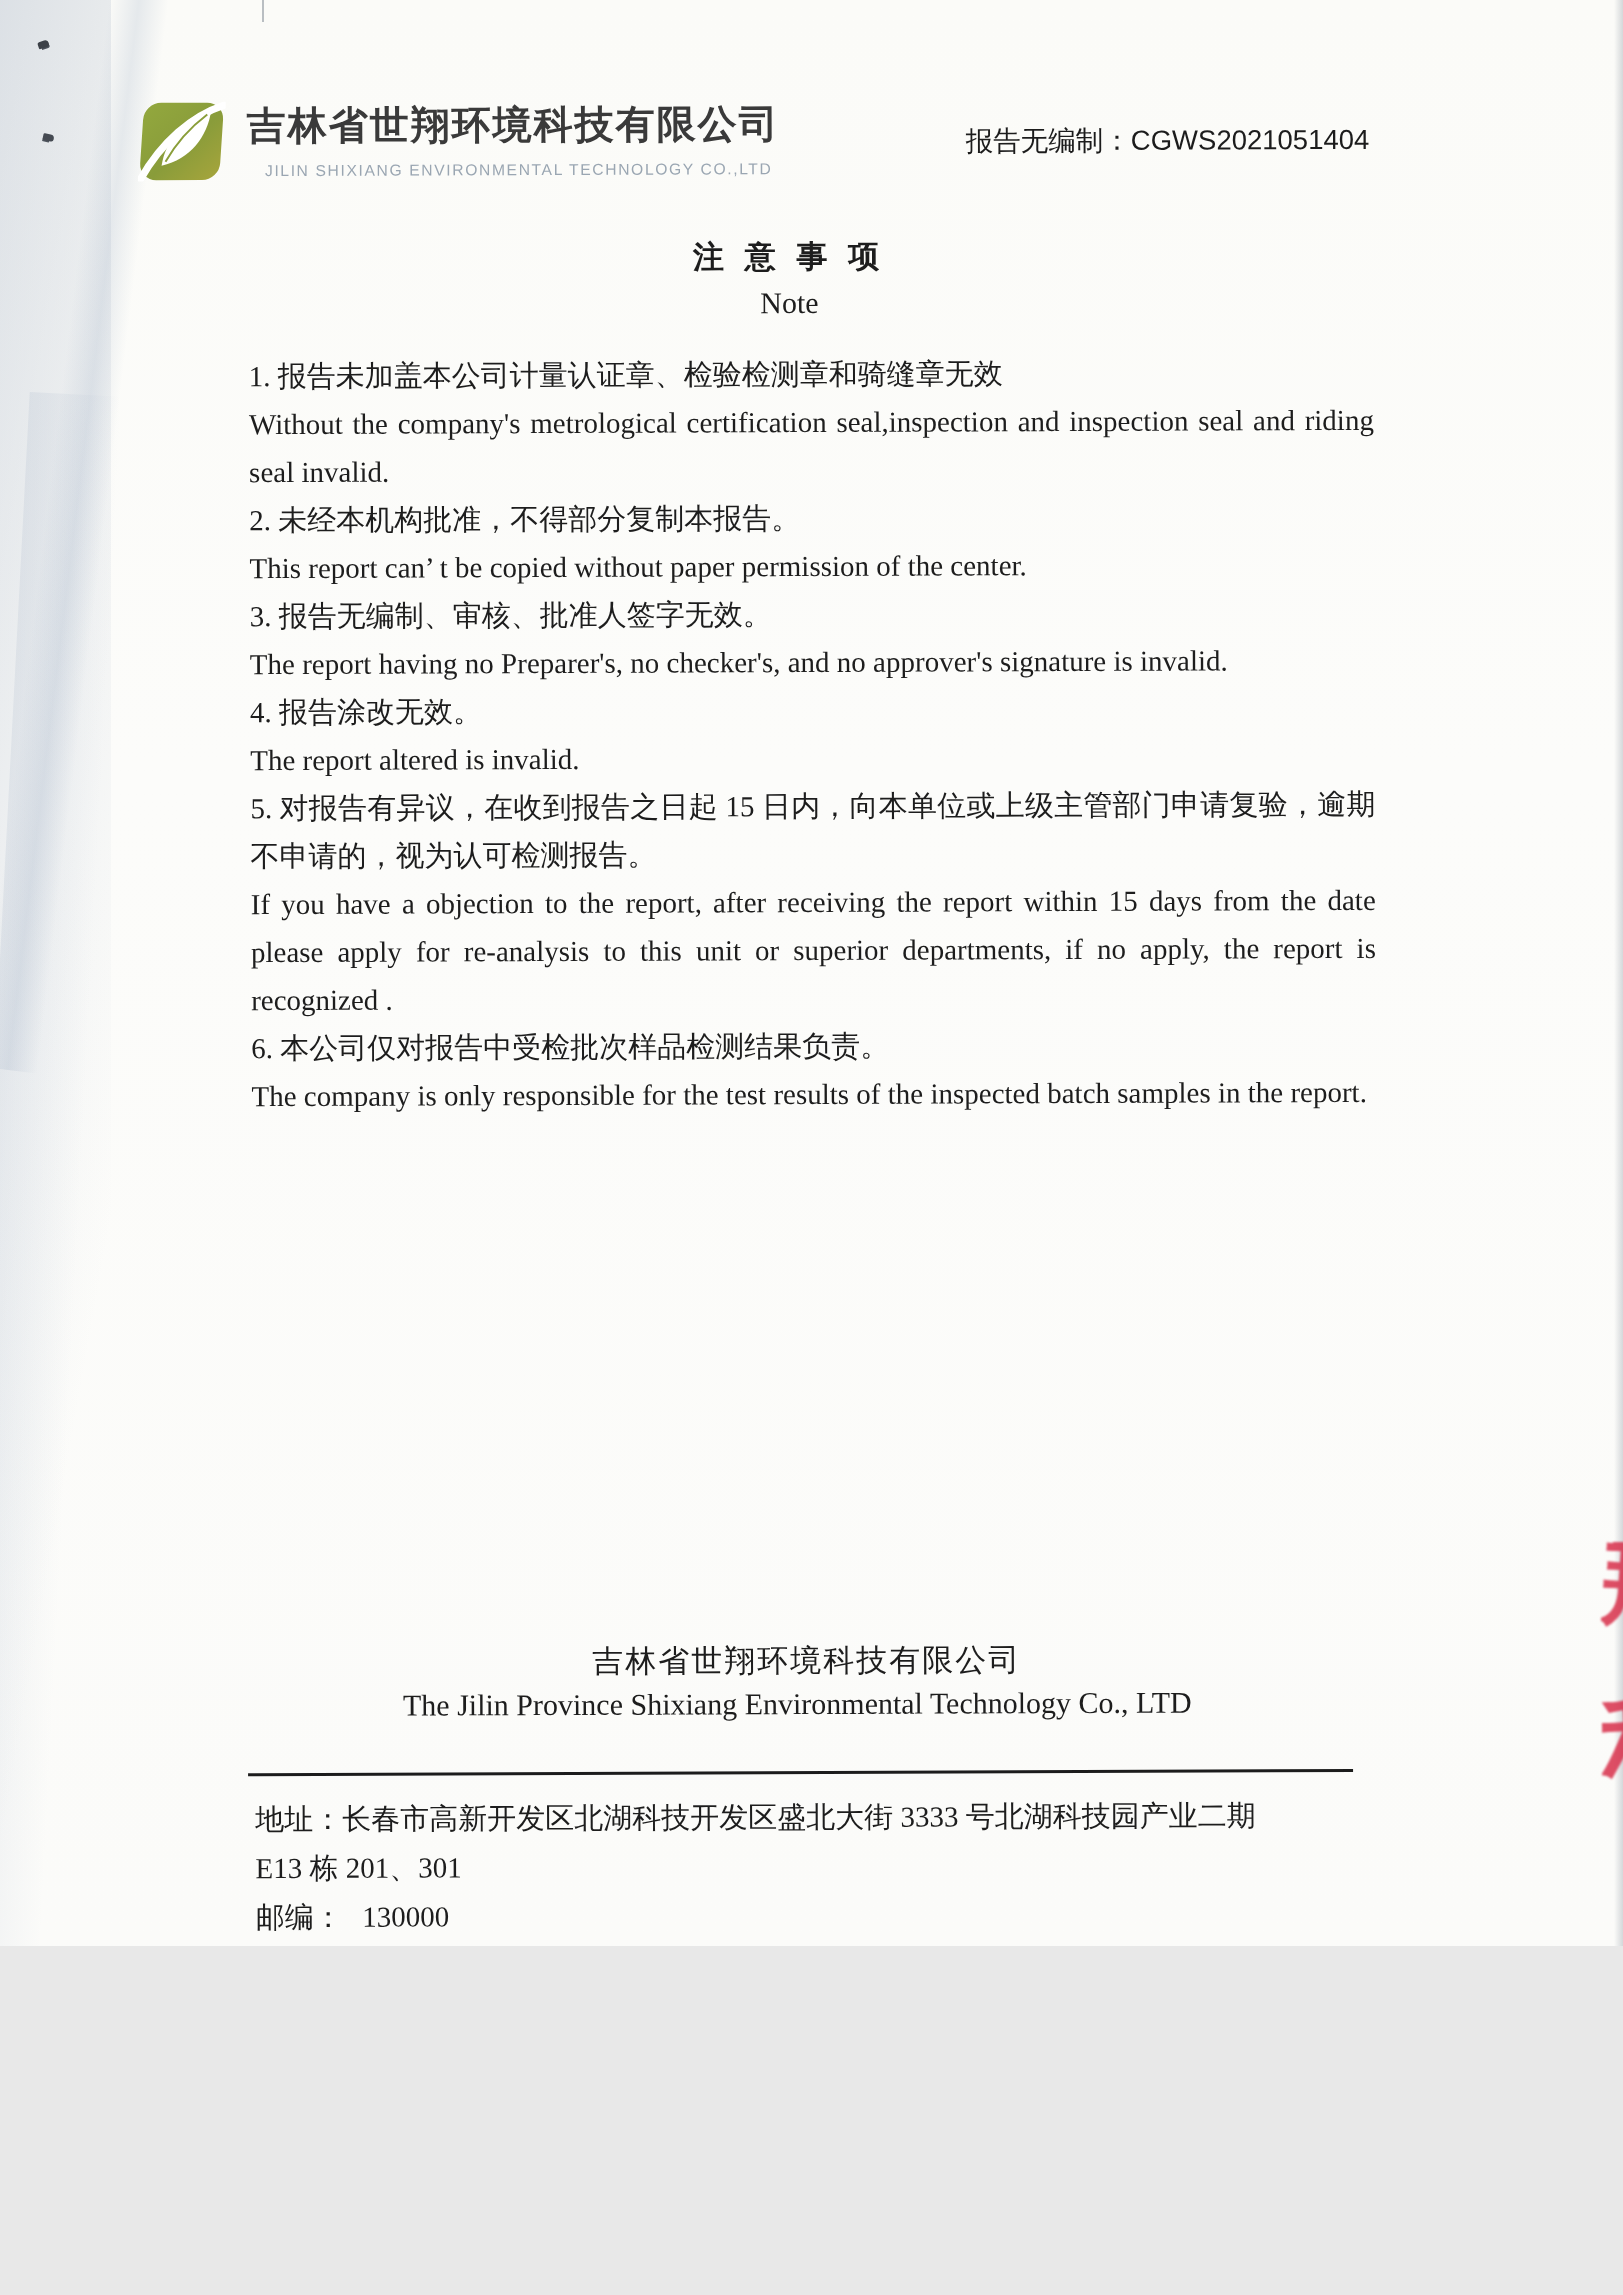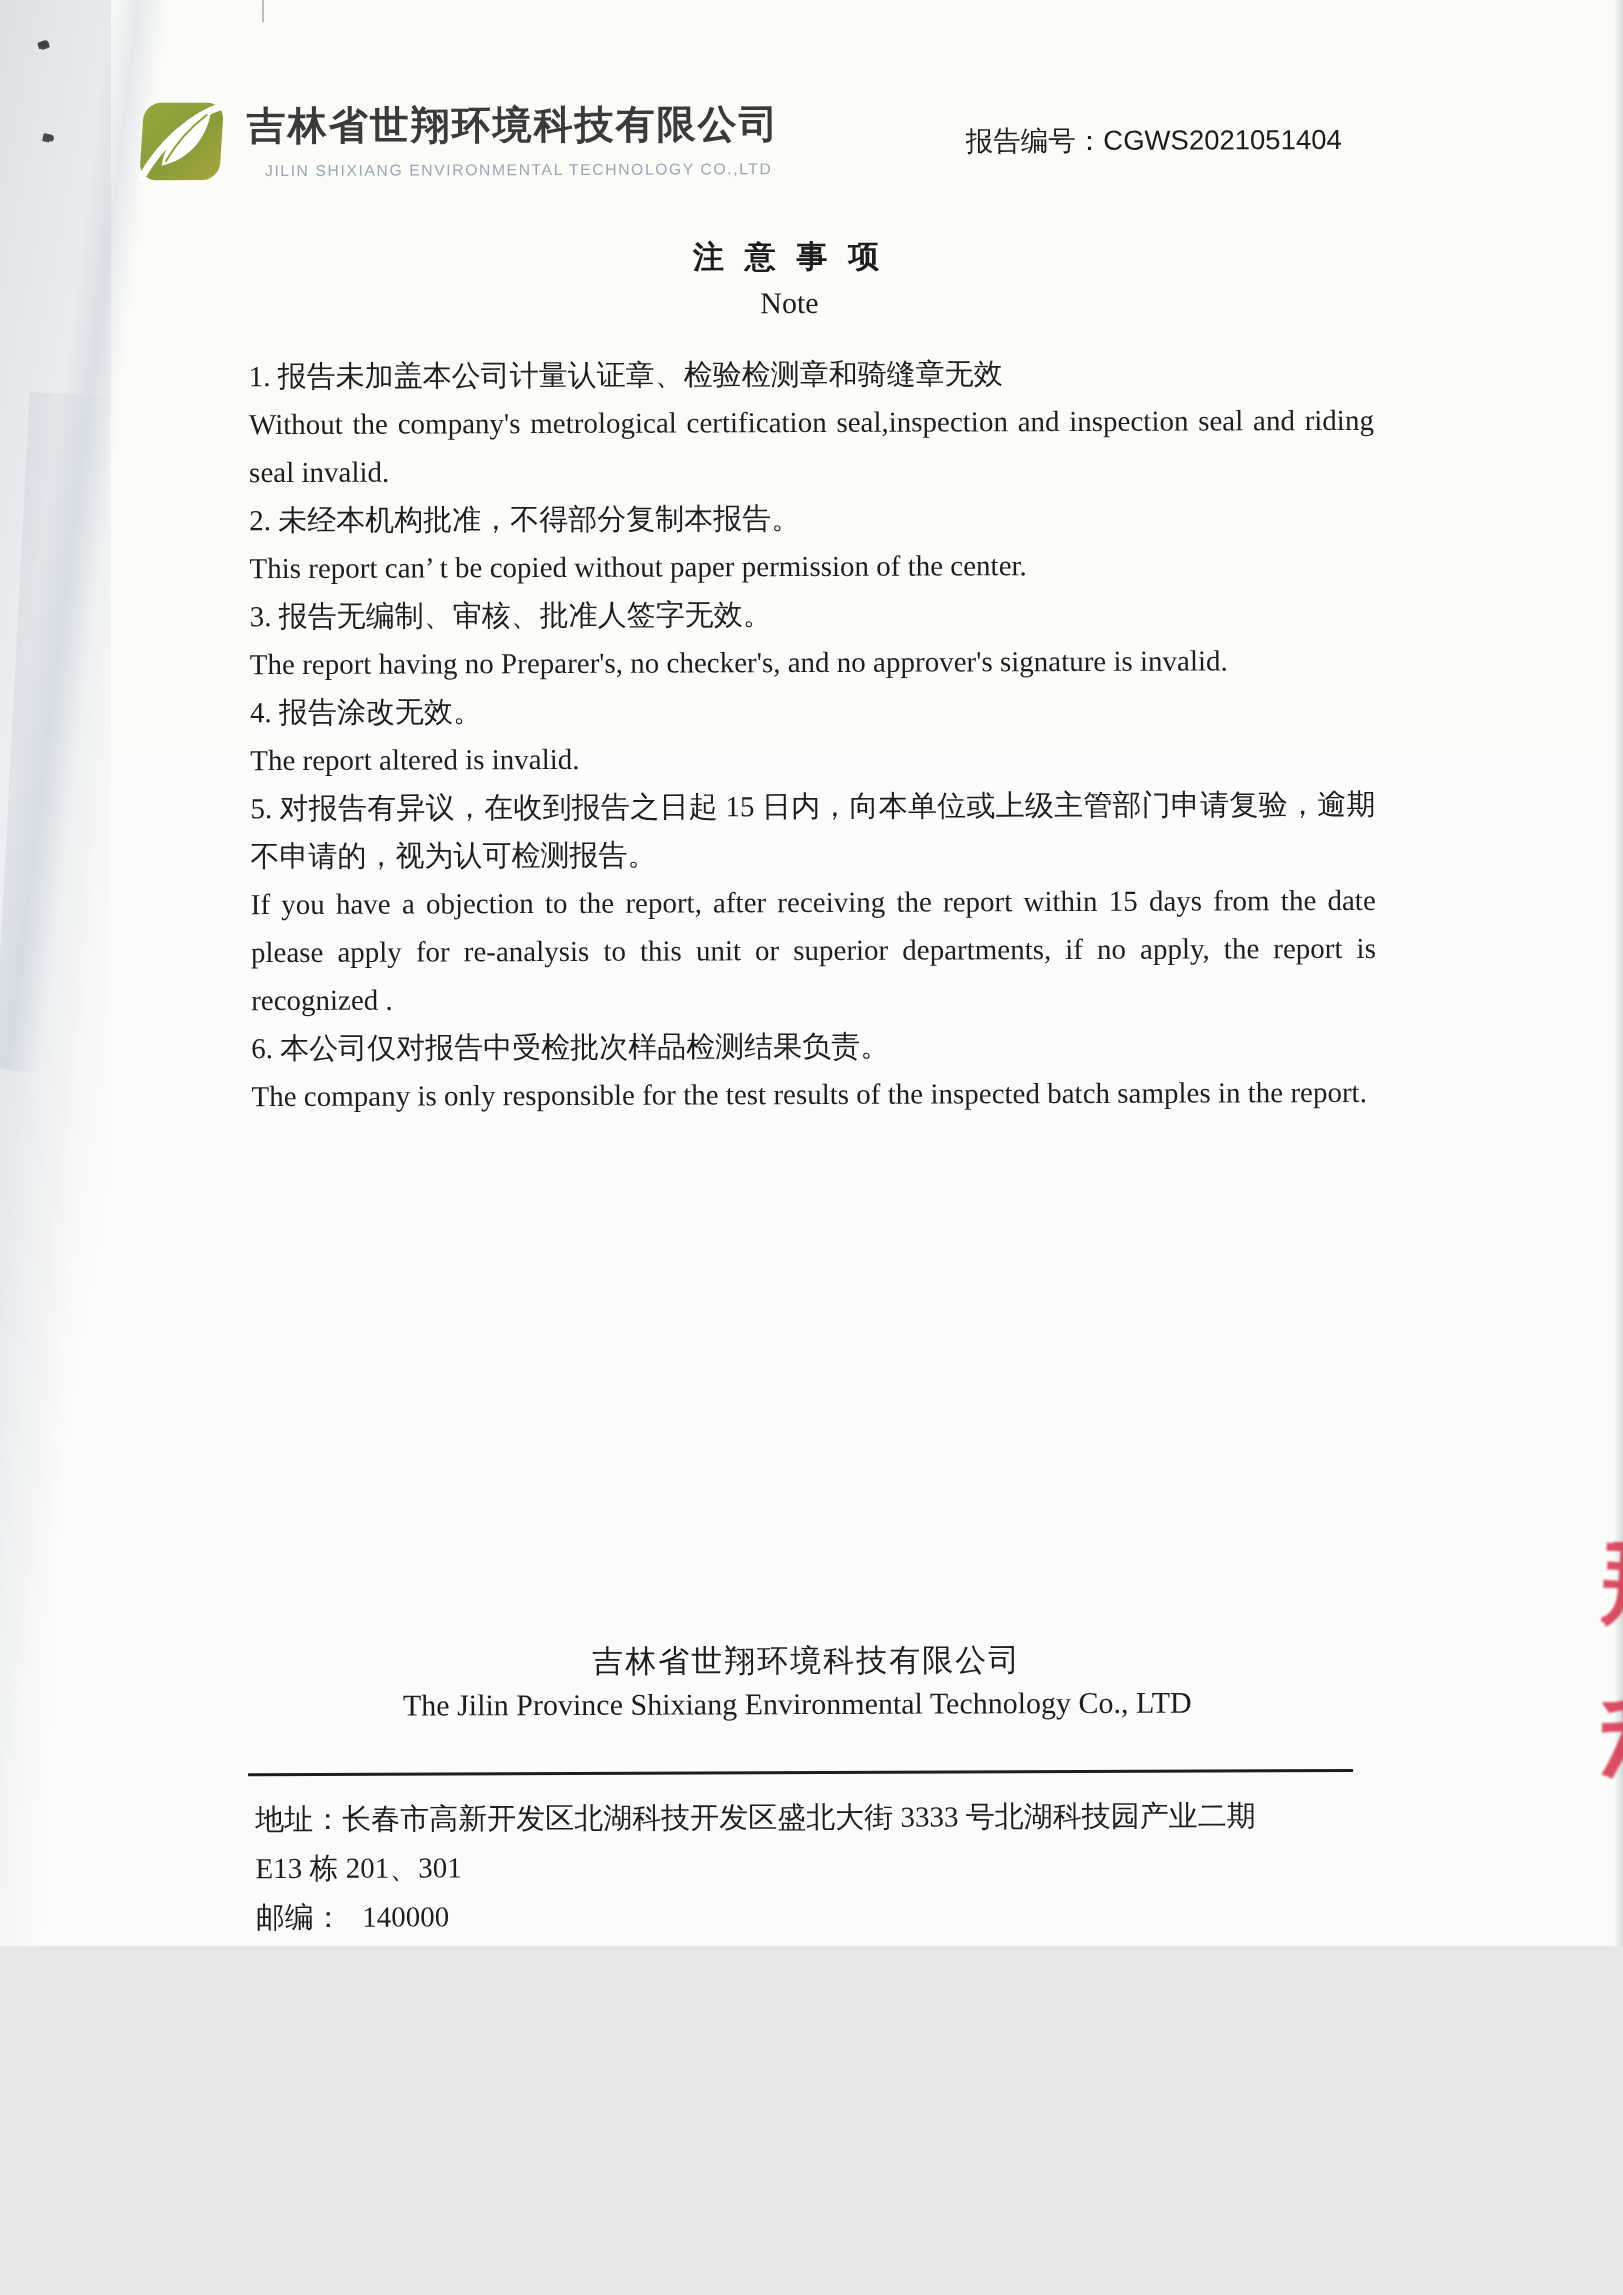--- a/index.html
+++ b/index.html
@@ -100,21 +100,21 @@
           <rect x="2" y="2" width="122" height="118" rx="26" fill="url(#lg)"></rect>
         </g>
         <path d="M4,118 C36,62 82,22 132,6" stroke="#ffffff" stroke-width="11" fill="none" stroke-linecap="round"></path>
         <path d="M36,98 C42,60 68,28 112,14 C106,54 80,88 36,98 Z" fill="#ffffff"></path>
         <path d="M42,92 C58,64 82,38 106,20" stroke="#8a9e3a" stroke-width="3" fill="none"></path>
       </svg>
     </div>
     <div class="company-cn">吉林省世翔环境科技有限公司</div>
     <div class="company-en">JILIN SHIXIANG ENVIRONMENTAL TECHNOLOGY CO.,LTD</div>
     <div class="report-no">
-      <span>报告编号：</span><span>CGWS2021051404</span>
+      <span>报告无编制：</span><span>CGWS2021051404</span>
     </div>
 
     <div class="doc-title">
       <div class="t-cn">注 意 事 项</div>
       <div class="t-en">Note</div>
     </div>
 
     <div class="notes">
       <div class="note">
         <p class="cn">1. 报告未加盖本公司计量认证章、检验检测章和骑缝章无效</p>
@@ -142,21 +142,21 @@
       </div>
     </div>
 
     <div class="sign-cn">吉林省世翔环境科技有限公司</div>
     <div class="sign-en">The Jilin Province Shixiang Environmental Technology Co., LTD</div>
     <div class="rule"></div>
 
     <div class="contact">
       <p><span>地址：</span><span>长春市高新开发区北湖科技开发区盛北大街 3333 号北湖科技园产业二期</span></p>
       <p>E13 栋 201、301</p>
-      <p><span>邮编：</span><span class="value">140000</span></p>
+      <p><span>邮编：</span><span class="value">130000</span></p>
       <p><span>电话：</span><span class="value">+86-0431-96139510</span></p>
     </div>
 
     <div class="pageno">第 2 页 共 4 页</div>
 
   </div>
 </div>
 
 
 </body></html>

